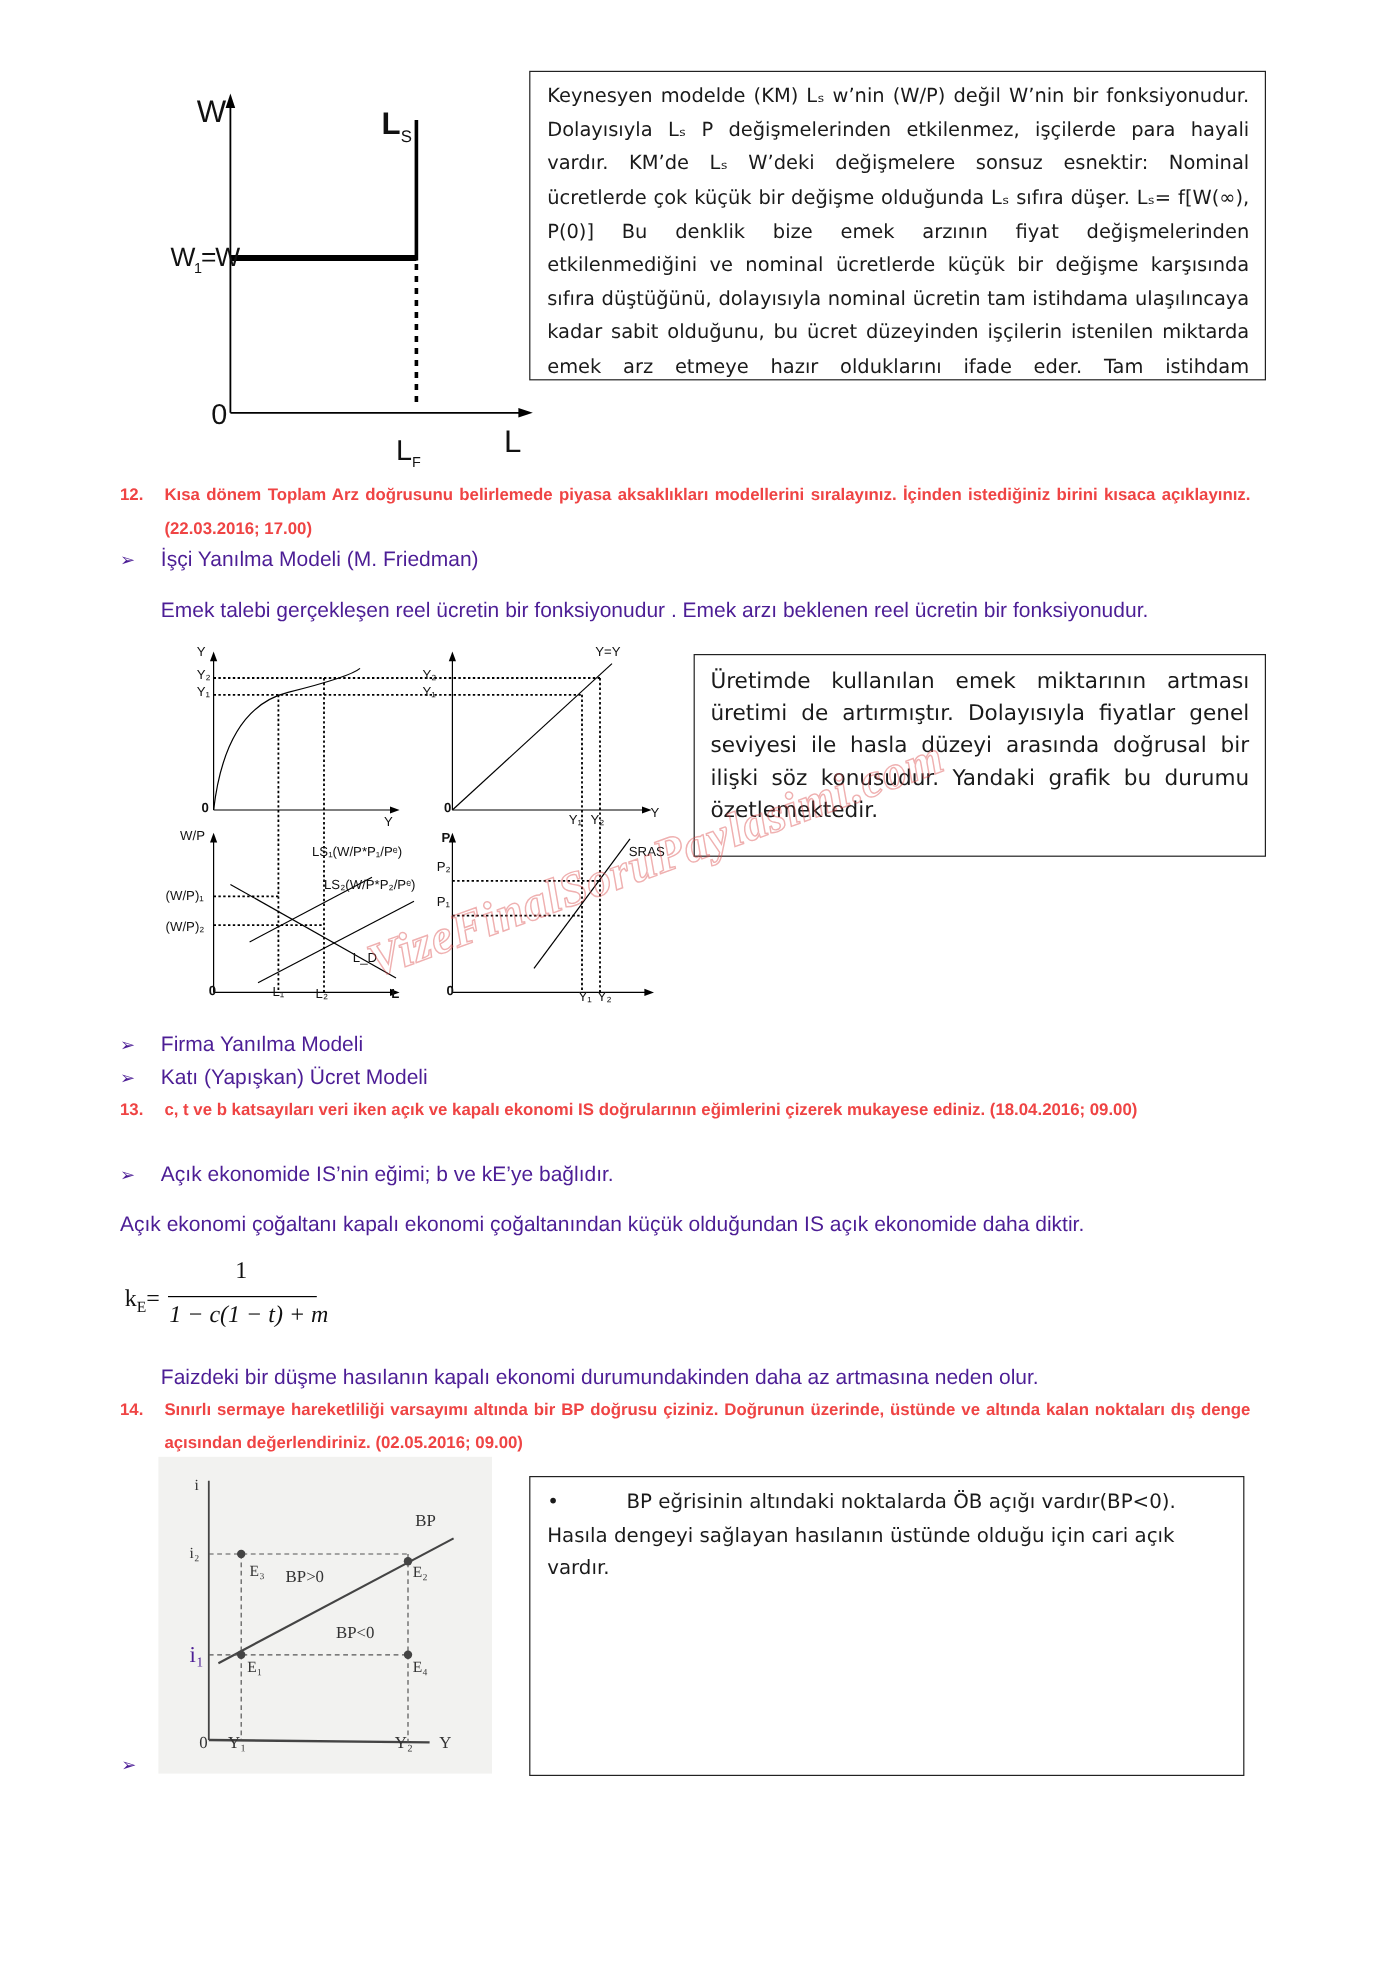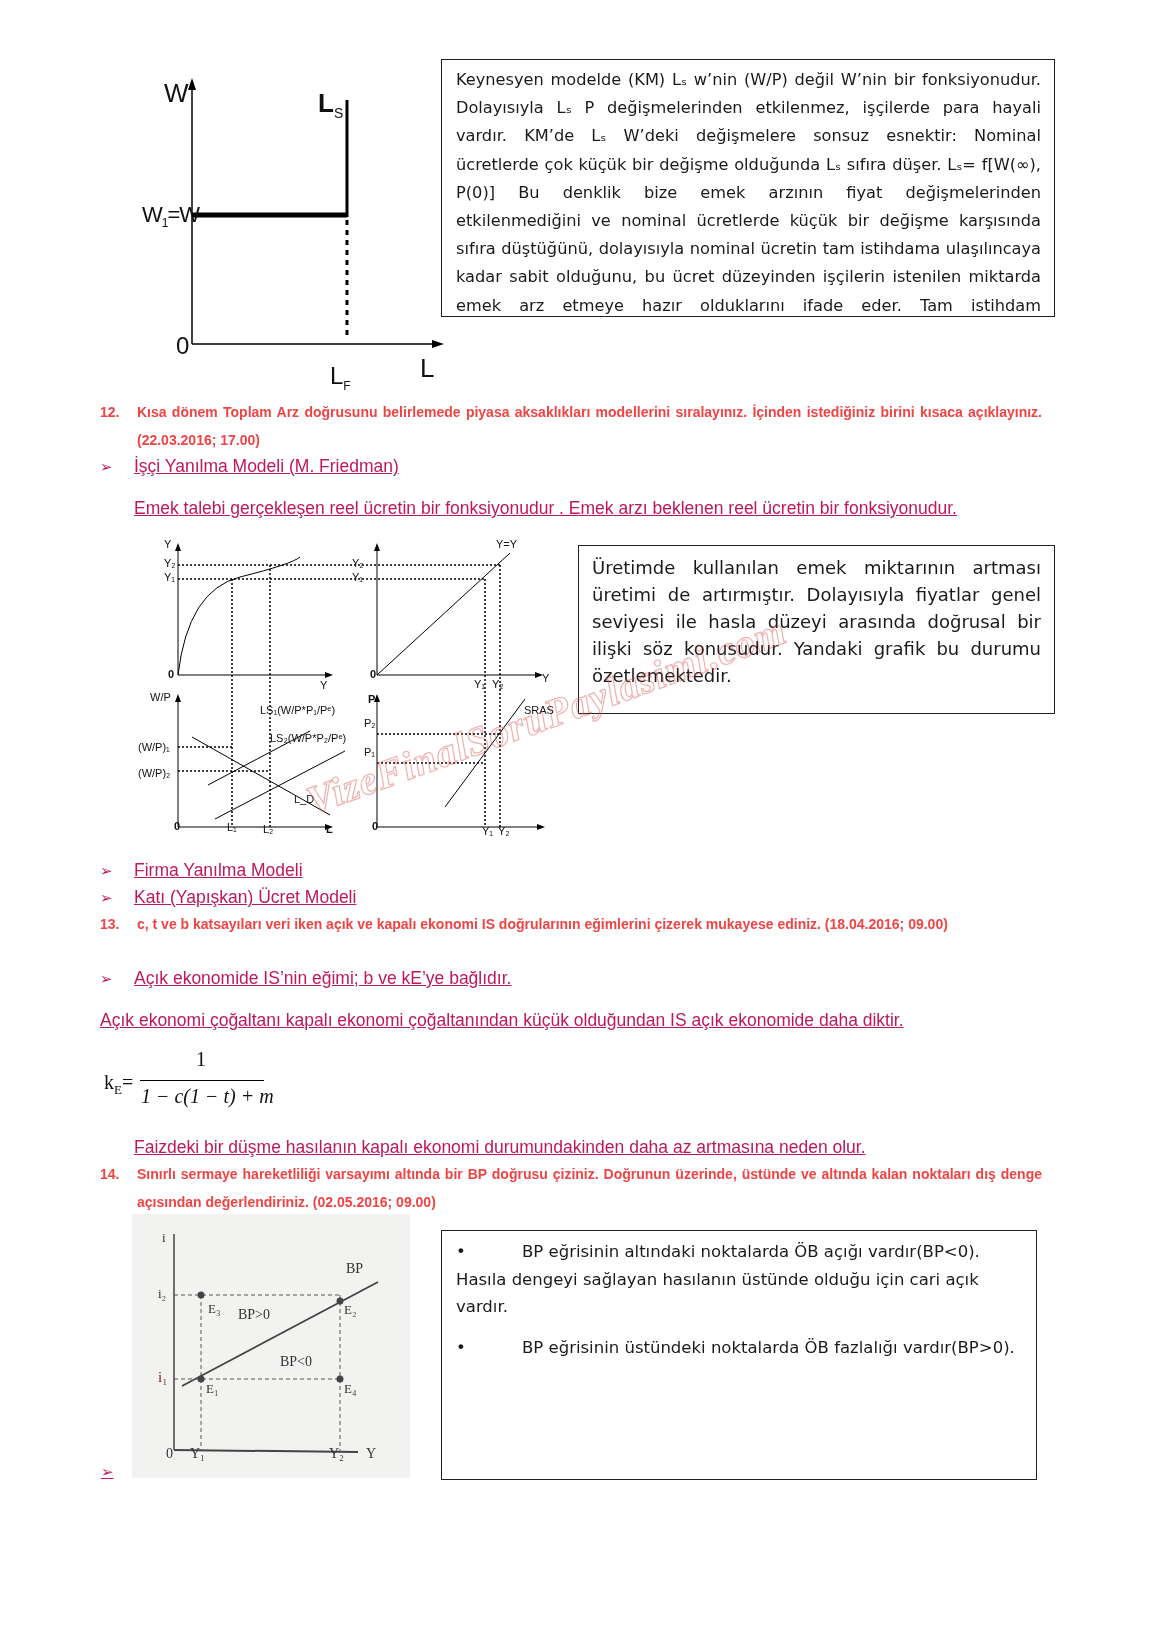--- a/index.html
+++ b/index.html
@@ -6,21 +6,21 @@
   body { width:1158px; height:1637px; position:relative; overflow:hidden;
          font-family:"Liberation Sans", sans-serif; color:#111; }
   .abs { position:absolute; }
   .box { position:absolute; border:1.5px solid #222; background:#fff; box-sizing:border-box; }
   .boxtext { font-family:"DejaVu Sans", sans-serif; font-size:16.2px; line-height:28.2px;
              text-align:justify; color:#1a1a1a; }
   .q { font-family:"Liberation Sans", sans-serif; font-weight:bold; font-size:14px; line-height:28px;
        color:#ef4444; text-align:justify; }
   .qnum { position:absolute; left:0; top:0; }
   .qbody { margin-left:37px; }
-  .para { font-family:"Liberation Sans", sans-serif; font-size:17.5px; line-height:28px; color:#be185d;text-decoration:underline; }
+  .para { font-family:"Liberation Sans", sans-serif; font-size:17.5px; line-height:28px; color:#4c1d95; }
   .arrow { display:inline-block; width:34px; font-size:15px; }
   .tiny { font-family:"Liberation Sans", sans-serif; font-size:11px; }
   .serif { font-family:"Liberation Serif", serif; }
   .watermark { position:absolute; left:300px; top:780px; font-family:"Liberation Serif", serif;
                font-size:40px; font-weight:bold; font-style:italic; color:transparent;
                -webkit-text-stroke:1.2px rgba(220,80,80,0.45); transform:rotate(-20deg);
                transform-origin:left top; white-space:nowrap; letter-spacing:1px; }
 </style>
 </head>
 <body>
@@ -177,21 +177,21 @@
     <line x1="42" y1="165" x2="208" y2="165" stroke="#555" stroke-width="1" stroke-dasharray="4,3"></line>
     <line x1="69" y1="81" x2="69" y2="236" stroke="#555" stroke-width="1" stroke-dasharray="4,3"></line>
     <line x1="208" y1="81" x2="208" y2="238" stroke="#555" stroke-width="1" stroke-dasharray="4,3"></line>
     <circle cx="69" cy="81" r="3.5" fill="#444"></circle>
     <circle cx="208" cy="87" r="3.5" fill="#444"></circle>
     <circle cx="69" cy="165" r="3.5" fill="#444"></circle>
     <circle cx="208" cy="165" r="3.5" fill="#444"></circle>
   </svg>
   <span class="abs serif" style="left:30px;top:16px;font-size:13px;color:#333;">i</span>
   <span class="abs serif" style="left:26px;top:72px;font-size:13px;color:#333;">i₂</span>
-  <span class="abs serif" style="left:26px;top:155px;font-size:15px;color:#7f1d1d;">i₁</span>
+  <span class="abs serif" style="left:26px;top:155px;font-size:19px;color:#4c1d95;">i₁</span>
   <span class="abs serif" style="left:214px;top:47px;font-size:14px;color:#333;">BP</span>
   <span class="abs serif" style="left:106px;top:93px;font-size:14px;color:#333;">BP&gt;0</span>
   <span class="abs serif" style="left:148px;top:140px;font-size:14px;color:#333;text-align:right;">BP&lt;0</span>
   <span class="abs serif" style="left:76px;top:87px;font-size:13px;color:#333;">E₃</span>
   <span class="abs serif" style="left:212px;top:88px;font-size:13px;color:#333;">E₂</span>
   <span class="abs serif" style="left:74px;top:167px;font-size:13px;color:#333;">E₁</span>
   <span class="abs serif" style="left:212px;top:167px;font-size:13px;color:#333;">E₄</span>
   <span class="abs serif" style="left:34px;top:232px;font-size:14px;color:#333;">0</span>
   <span class="abs serif" style="left:58px;top:232px;font-size:14px;color:#333;">Y₁</span>
   <span class="abs serif" style="left:197px;top:232px;font-size:14px;color:#333;">Y₂</span>
@@ -200,18 +200,15 @@
 
 <div class="abs para" style="left:101px;top:1458px;font-size:15px;">➢</div>
 
 <div class="box" style="left:441px;top:1230px;width:596px;height:250px;padding:7px 14px 0 14px;">
   <div class="boxtext" style="font-size:16.5px;line-height:27.5px;text-align:left;">
     <div>
       <span style="display:inline-block;width:66px;">•</span><span>BP eğrisinin altındaki noktalarda ÖB açığı vardır(BP&lt;0).</span>
     </div>
     <div>Hasıla dengeyi sağlayan hasılanın üstünde olduğu için cari açık vardır.</div>
     <div style="height:13px;"></div>
-    <div>
-      <span style="display:inline-block;width:66px;">•</span><span>BP eğrisinin üstündeki noktalarda ÖB fazlalığı vardır(BP&gt;0).</span>
-    </div>
     <div style="height:13px;"></div>
   </div>
 </div>
 
 </body></html>

